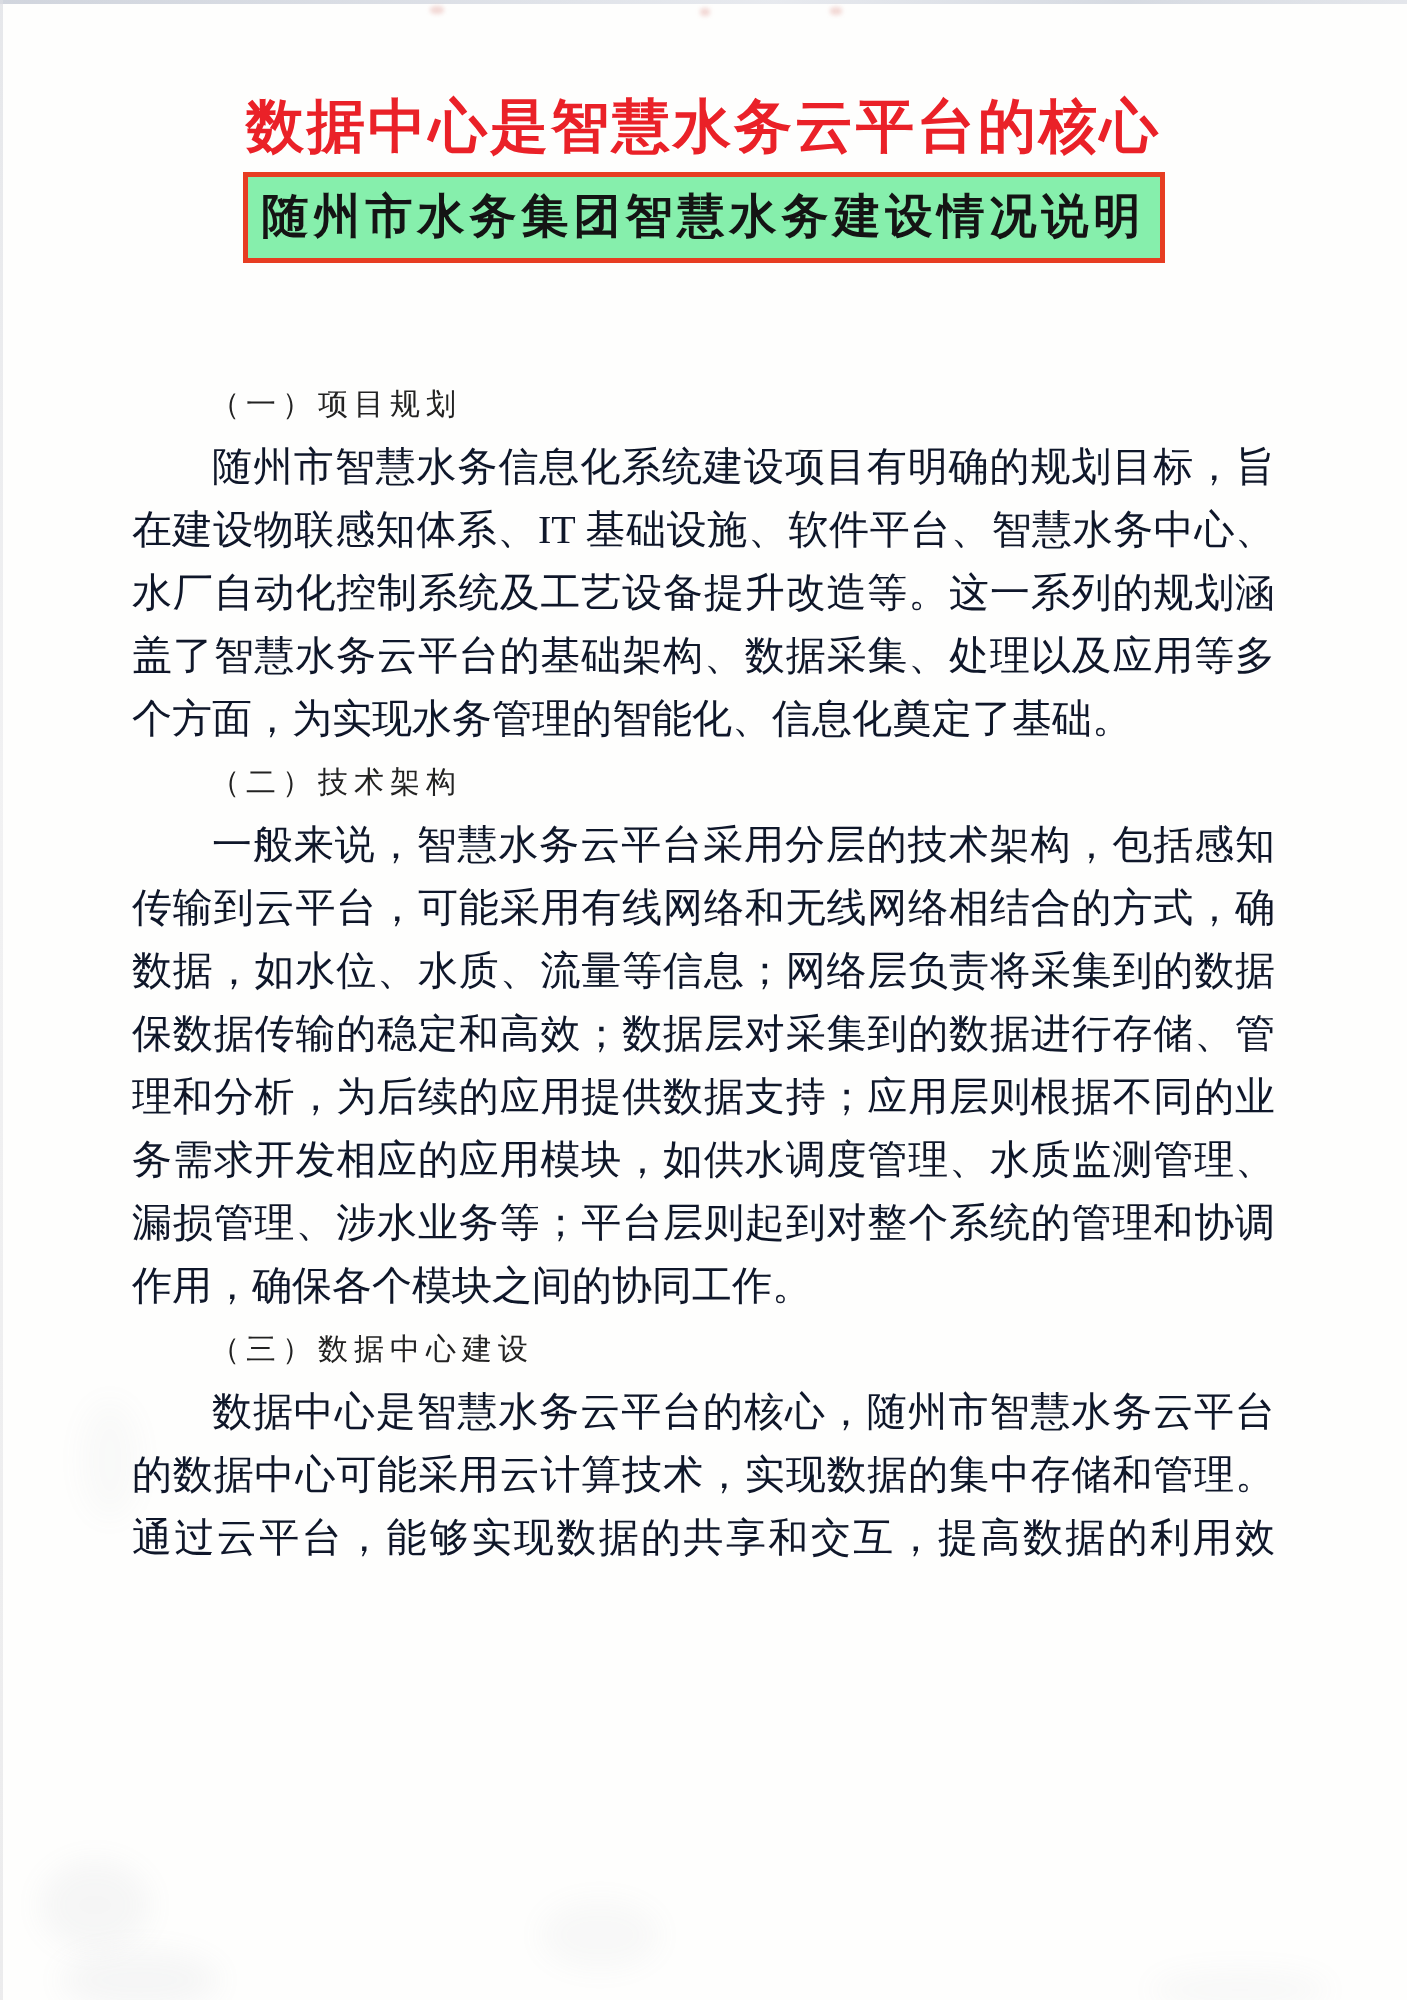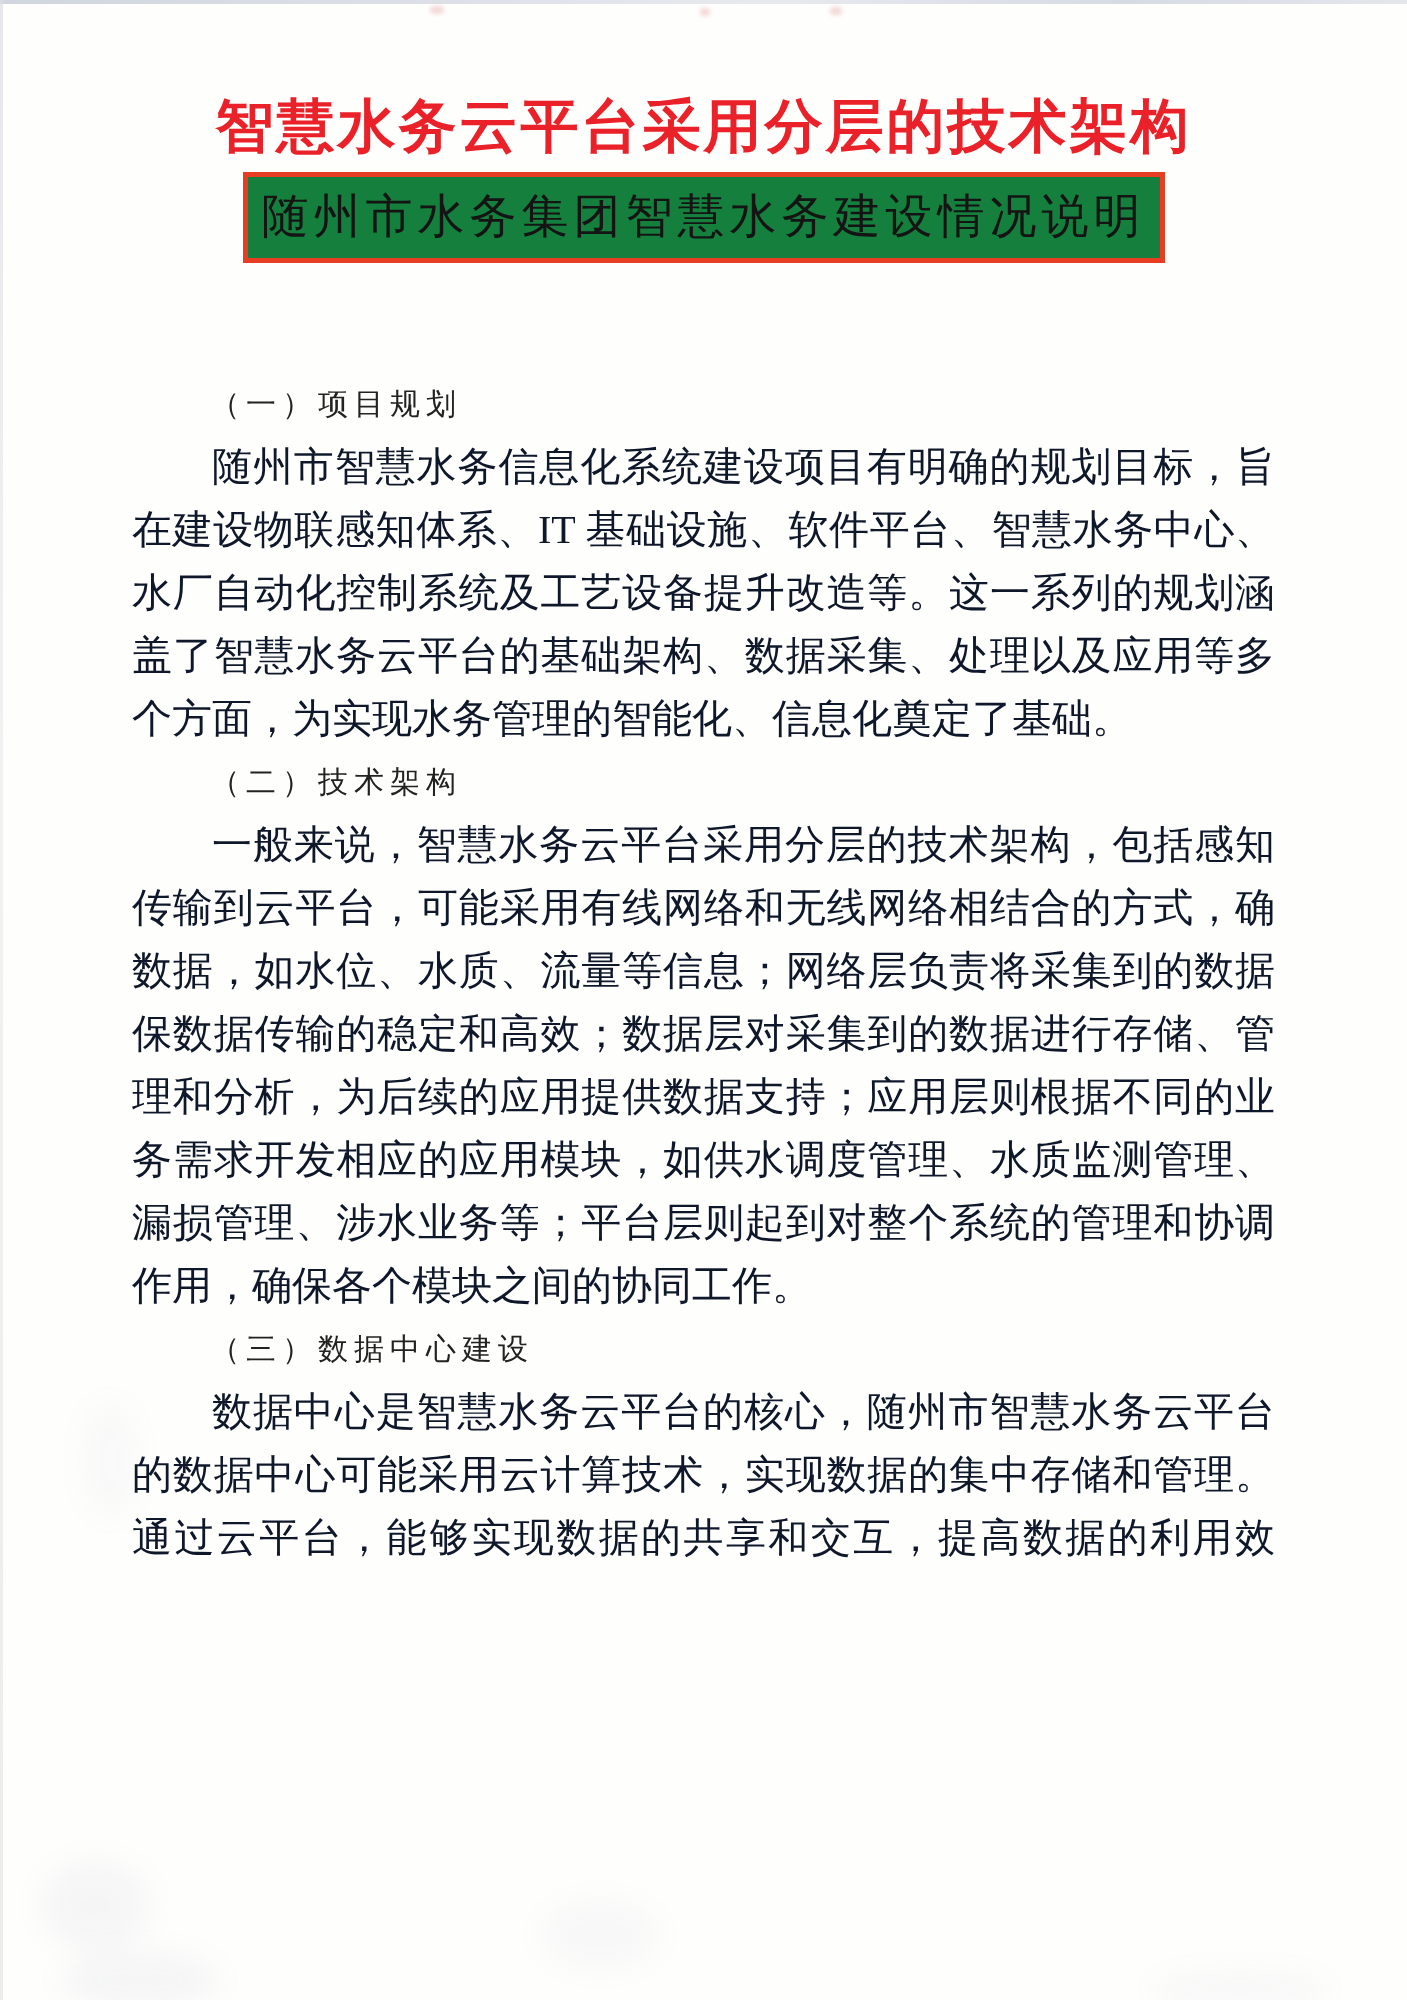--- a/index.html
+++ b/index.html
@@ -58,26 +58,26 @@
   
   .boxed-title-wrap{
     position:absolute;left:0;top:172px;width:100%;
     text-align:center;
   }
   .boxed-title{
     display:inline-block;
     border:5px solid #e73d22;
     padding:8px 14px 10px 14px;
     font-family:"Liberation Serif","DejaVu Serif",serif;
-    font-weight:400;
+    font-weight:700;
     font-size:47px;
     letter-spacing:5px;
     color:#141414;
     white-space:nowrap;
-    background:#15803d;
+    background:#86efac;
   }
 
   
   .body-text{
     position:absolute;
     left:132px;top:372px;
     width:1143px;
   }
   .bline{
     height:63px;
@@ -118,21 +118,21 @@
   <div class="scan-left-edge"></div>
   <div class="speck p1"></div>
   <div class="speck p2"></div>
   <div class="speck p3"></div>
   <div class="smudge s1"></div>
   <div class="smudge s2"></div>
   <div class="smudge s3"></div>
   <div class="smudge s4"></div>
   <div class="smudge s5"></div>
 
-  <div class="main-title">智慧水务云平台采用分层的技术架构</div>
+  <div class="main-title">数据中心是智慧水务云平台的核心</div>
 
   <div class="boxed-title-wrap">
     <div class="boxed-title">随州市水务集团智慧水务建设情况说明</div>
   </div>
 
   <div class="body-text">
 
 
     <div class="bline h-sub">（一）项目规划</div>
 

